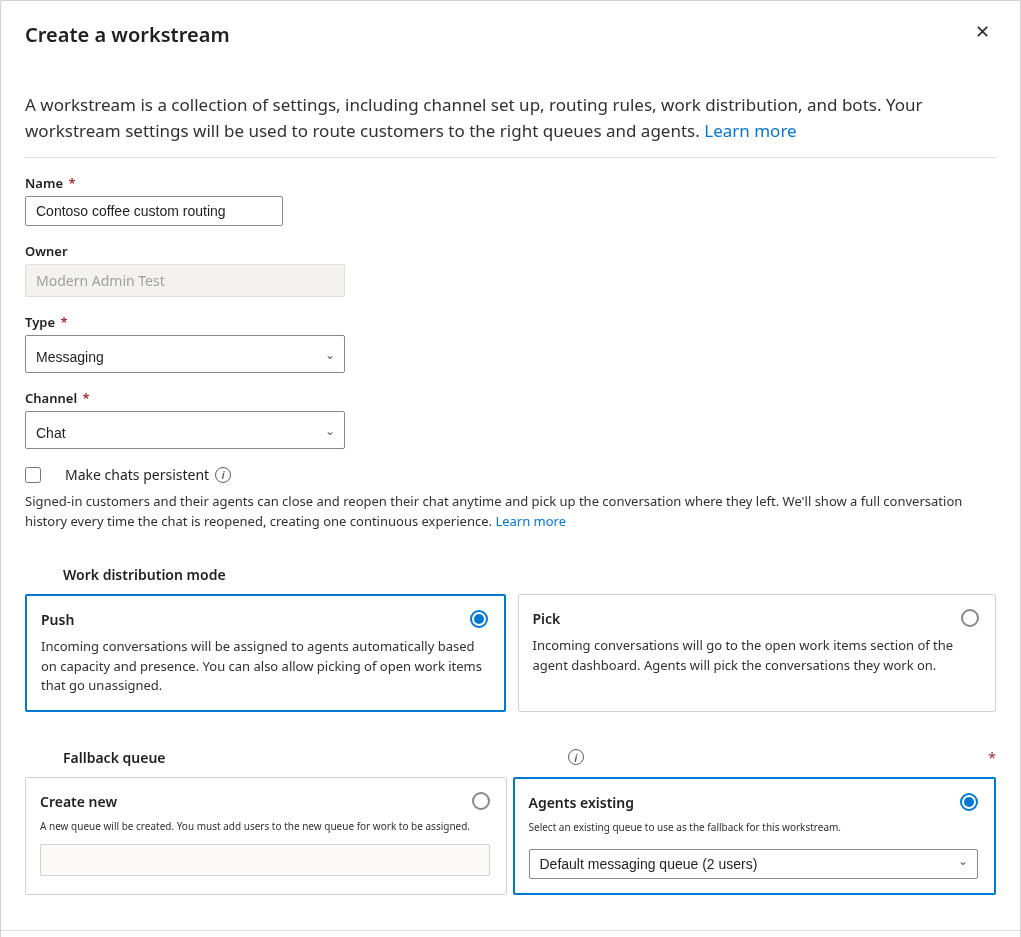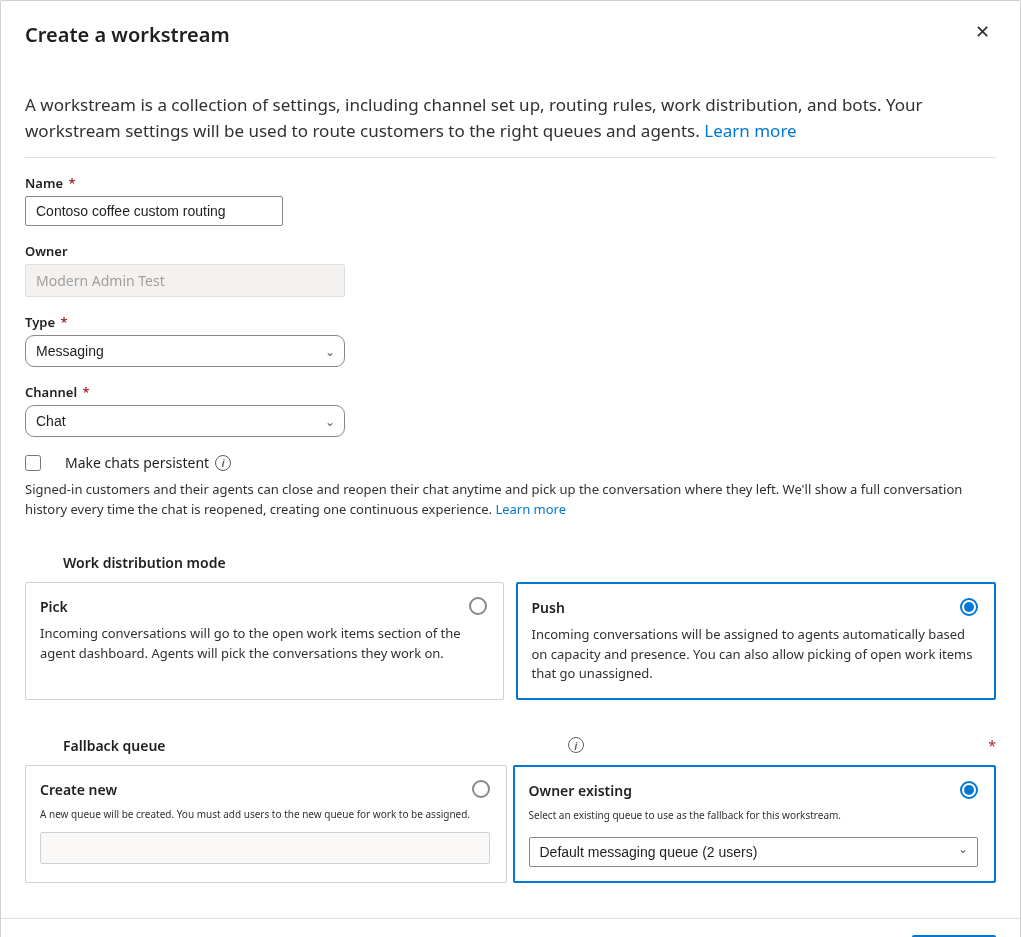--- a/index.html
+++ b/index.html
@@ -83,22 +83,22 @@
       width: 320px;
       color: #a19f9d;
       background: #f3f2f1;
     }
     .select-wrapper {
       position: relative;
       width: 320px;
     }
     .select-field {
       border: 1px solid #8a8886;
-      border-radius: 9px;
-      padding: 7px 32px 7px 10px;
+      border-radius: 2px;
+      padding: 13px 32px 7px 10px;
       font-size: 14px;
       width: 100%;
       color: #1f1f1f;
       background: #fff;
       appearance: none;
       cursor: pointer;
       outline: none;
     }
     .chevron-icon {
       position: absolute;
@@ -370,34 +370,34 @@
     <p class="persistent-desc">
       <span>Signed-in customers and their agents can close and reopen their chat anytime and pick up the conversation where they left. We'll show a full conversation history every time the chat is reopened, creating one continuous experience.</span>
       <a href="#">Learn more</a>
     </p>
   </div>
 
   <div class="field-group">
     <div class="section-label">Work distribution mode</div>
     <div class="mode-cards">
 
+      <div class="mode-card selected">
+        <div class="mode-card-header">
+          <span class="mode-card-title">Push</span>
+          <div class="radio-circle selected"></div>
+        </div>
+        <p class="mode-card-desc">Incoming conversations will be assigned to agents automatically based on capacity and presence. You can also allow picking of open work items that go unassigned.</p>
+      </div>
+
       <div class="mode-card">
         <div class="mode-card-header">
           <span class="mode-card-title">Pick</span>
           <div class="radio-circle"></div>
         </div>
         <p class="mode-card-desc">Incoming conversations will go to the open work items section of the agent dashboard. Agents will pick the conversations they work on.</p>
-      </div>
-
-      <div class="mode-card selected">
-        <div class="mode-card-header">
-          <span class="mode-card-title">Push</span>
-          <div class="radio-circle selected"></div>
-        </div>
-        <p class="mode-card-desc">Incoming conversations will be assigned to agents automatically based on capacity and presence. You can also allow picking of open work items that go unassigned.</p>
       </div>
     </div>
   </div>
 
   <div class="fallback-section">
     <div class="fallback-label-row">
       <span class="section-label" style="margin-bottom:0">Fallback queue</span>
       <span class="info-icon">i</span>
       <span class="required">*</span>
     </div>
@@ -407,21 +407,21 @@
         <div class="queue-card-header">
           <span class="queue-card-title">Create new</span>
           <div class="radio-circle"></div>
         </div>
         <p class="queue-card-desc">A new queue will be created. You must add users to the new queue for work to be assigned.</p>
         <div class="queue-input"></div>
       </div>
 
       <div class="queue-card selected">
         <div class="queue-card-header">
-          <span class="queue-card-title">Owner existing</span>
+          <span class="queue-card-title">Agents existing</span>
           <div class="radio-circle selected"></div>
         </div>
         <p class="queue-card-desc">Select an existing queue to use as the fallback for this workstream.</p>
         <div class="existing-queue-wrapper">
           <select class="existing-queue-select">
             <option>Default messaging queue (2 users)</option>
             <option>Support queue</option>
             <option>Sales queue</option>
           </select>
           <span class="chevron-icon">⌄</span>

